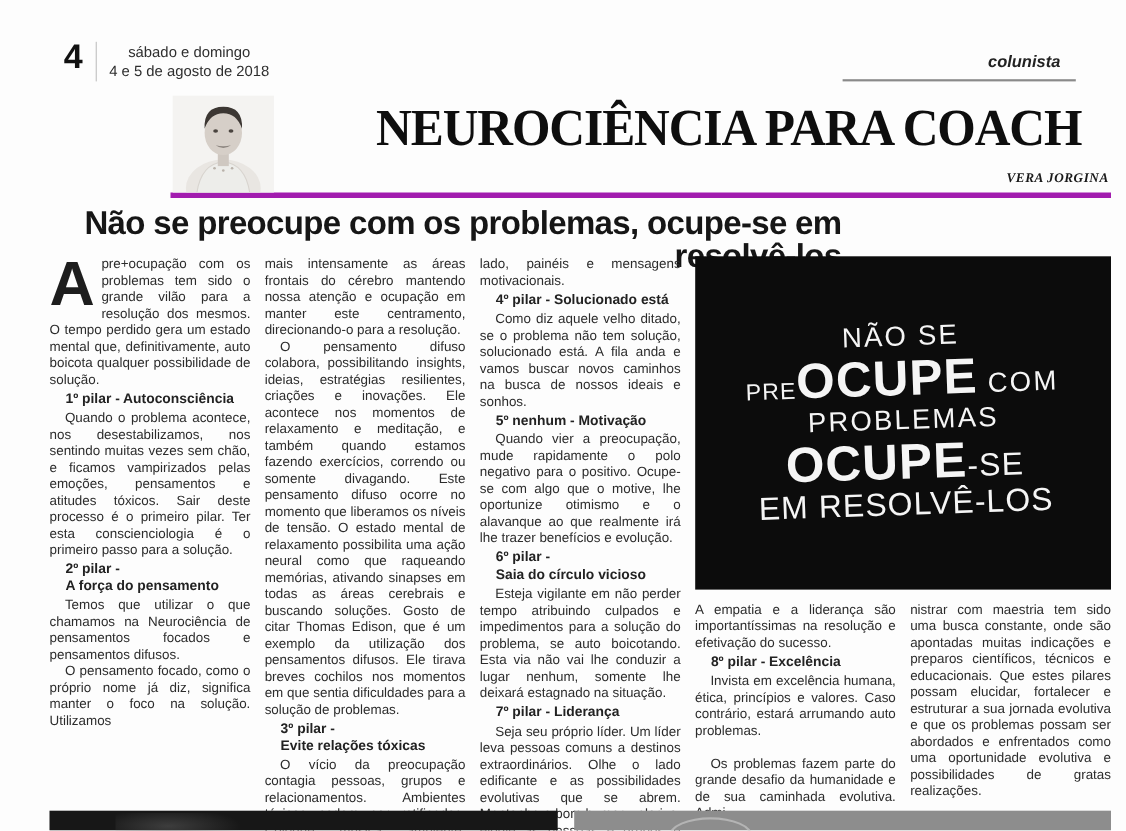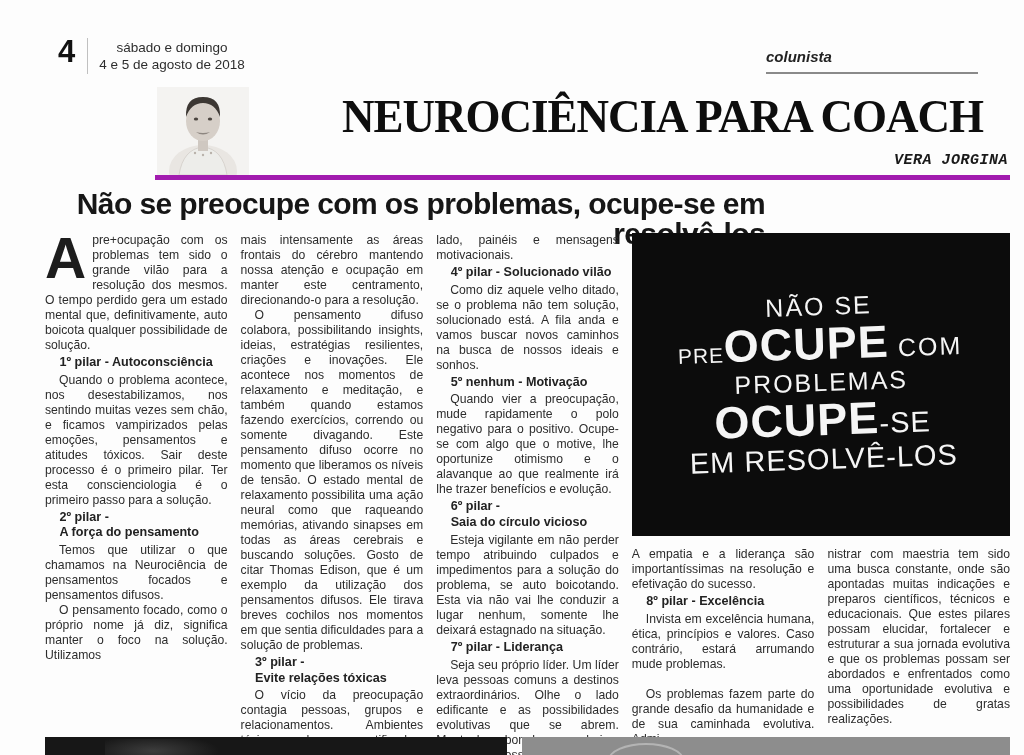--- a/index.html
+++ b/index.html
@@ -5,29 +5,29 @@
   * { margin:0; padding:0; box-sizing:border-box; }
   html,body { width:1024px; height:755px; }
   body { font-family:"Liberation Sans", sans-serif; background:#ffffff; position:relative; overflow:hidden; color:#2b2b2b; }
   .page { position:absolute; inset:0; background:#fdfdfd; }
 
   
   .topbar { position:absolute; left:58px; top:38px; display:flex; align-items:flex-start; }
   .page-number { font-size:31px; font-weight:800; color:#111; line-height:0.9; letter-spacing:-1px; }
   .topbar-divider { width:1px; height:36px; background:#c0c0c0; margin:0 11px 0 13px; }
   .date-block { font-size:13.5px; line-height:1.25; color:#2e2e2e; padding-top:2px;text-align:center; }
-  .section-label-wrap { position:absolute; right:46px; top:48px; width:212px; text-align:left; border-bottom:2px solid #8a8a8a; padding:0 14px 6px 0; }
+  .section-label-wrap { position:absolute; right:46px; top:48px; width:212px; text-align:right; border-bottom:2px solid #8a8a8a; padding:0 14px 6px 0; }
   .section-label { font-style:italic; font-weight:600; font-size:15px; color:#222; font-family:"Liberation Sans", sans-serif; }
 
   
   .masthead { position:absolute; left:155px; right:14px; top:88px; height:92px; border-bottom:5px solid #a21caf; }
   .author-photo { position:absolute; left:2px; bottom:0; width:92px; height:88px; background:#f4f3f1; overflow:hidden; }
   .masthead-title-area { position:absolute; left:160px; right:0; top:0; bottom:0; }
   .masthead-title { text-align:center; font-family:"Liberation Serif", serif; font-weight:700; font-size:45px; letter-spacing:-1px; color:#0e0e0e; line-height:1.1; padding-top:4px; transform:scaleY(1.05); }
-  .masthead-byline { position:absolute; right:2px; bottom:6px; font-family:Liberation Mono, monospace; font-style:italic; font-weight:700; font-size:15px; letter-spacing:0.5px; color:#1a1a1a; }
+  .masthead-byline { position:absolute; right:2px; bottom:6px; font-family:Liberation Serif, serif; font-style:italic; font-weight:700; font-size:12px; letter-spacing:0.5px; color:#1a1a1a; }
 
   
   .headline { position:absolute; left:45px; top:189px; width:720px; font-size:30px; font-weight:800; letter-spacing:-0.6px; color:#161616; line-height:1.0;text-align:right; }
 
   
   .body-grid { position:absolute; left:45px; right:14px; top:233px; height:502px; display:grid; grid-template-columns:repeat(5,1fr); column-gap:13px; }
   .col { font-size:12.2px; line-height:1.23; text-align:justify; color:#2c2c2c; overflow:visible; }
   .col p { text-indent:1.15em; margin:0; }
   .col p.cont { text-indent:0; }
   .col h4 { font-size:12.6px; font-weight:700; color:#222; padding-left:1.15em; margin:2px 0 2px 0; white-space:pre-line; line-height:1.25; }
@@ -105,21 +105,21 @@
       </div>
     <div class="col">
         <p class="cont">mais intensamente as áreas frontais do cérebro mantendo nossa atenção e ocupação em manter este centramento, direcionando-o para a resolução.</p>
         <p>O pensamento difuso colabora, possibilitando insights, ideias, estratégias resilientes, criações e inovações. Ele acontece nos momentos de relaxamento e meditação, e também quando estamos fazendo exercícios, correndo ou somente divagando. Este pensamento difuso ocorre no momento que liberamos os níveis de tensão. O estado mental de relaxamento possibilita uma ação neural como que raqueando memórias, ativando sinapses em todas as áreas cerebrais e buscando soluções. Gosto de citar Thomas Edison, que é um exemplo da utilização dos pensamentos difusos. Ele tirava breves cochilos nos momentos em que sentia dificuldades para a solução de problemas.</p>
         <h4>3º pilar -
 Evite relações tóxicas</h4>
         <p>O vício da preocupação contagia pessoas, grupos e relacionamentos. Ambientes tóxicos podem ser retificados. Coloque música ambiente, decore com cores ale-</p>
       </div>
     <div class="col">
         <p class="cont">lado, painéis e mensagens motivacionais.</p>
-        <h4>4º pilar - Solucionado vilão</h4>
+        <h4>4º pilar - Solucionado está</h4>
         <p>Como diz aquele velho ditado, se o problema não tem solução, solucionado está. A fila anda e vamos buscar novos caminhos na busca de nossos ideais e sonhos.</p>
         <h4>5º nenhum - Motivação</h4>
         <p>Quando vier a preocupação, mude rapidamente o polo negativo para o positivo. Ocupe-se com algo que o motive, lhe oportunize otimismo e o alavanque ao que realmente irá lhe trazer benefícios e evolução.</p>
         <h4>6º pilar -
 Saia do círculo vicioso</h4>
         <p>Esteja vigilante em não perder tempo atribuindo culpados e impedimentos para a solução do problema, se auto boicotando. Esta via não vai lhe conduzir a lugar nenhum, somente lhe deixará estagnado na situação.</p>
         <h4>7º pilar - Liderança</h4>
         <p>Seja seu próprio líder. Um líder leva pessoas comuns a destinos extraordinários. Olhe o lado edificante e as possibilidades evolutivas que se abrem. Mantenha o bom humor, valorize, elogie as pessoas e grupos e busque parcerias.</p>
       </div>
     <div class="right-block">
@@ -129,21 +129,21 @@
             <div class="qb-line" style="color: rgb(245, 245, 245);"><span class="qb-sm">PRE</span><span class="qb-xl">OCUPE</span><span class="qb-md"> COM</span></div>
             <div class="qb-line" style="color: rgb(245, 245, 245);"><span class="qb-md">PROBLEMAS</span></div>
             <div class="qb-line" style="color: rgb(245, 245, 245);"><span class="qb-xl">OCUPE</span><span class="qb-lg">-SE</span></div>
             <div class="qb-line" style="color: rgb(245, 245, 245);"><span class="qb-lg">EM RESOLVÊ-LOS</span></div>
           </div>
       </div>
       <div class="right-cols">
         <div class="col">
             <p class="cont">A empatia e a liderança são importantíssimas na resolução e efetivação do sucesso.</p>
             <h4>8º pilar - Excelência</h4>
-            <p>Invista em excelência humana, ética, princípios e valores. Caso contrário, estará arrumando mude problemas.</p>
+            <p>Invista em excelência humana, ética, princípios e valores. Caso contrário, estará arrumando auto problemas.</p>
             <div class="spacer"></div>
             <p>Os problemas fazem parte do grande desafio da humanidade e de sua caminhada evolutiva. Admi-</p>
           </div>
         <div class="col">
             <p class="cont">nistrar com maestria tem sido uma busca constante, onde são apontadas muitas indicações e preparos científicos, técnicos e educacionais. Que estes pilares possam elucidar, fortalecer e estruturar a sua jornada evolutiva e que os problemas possam ser abordados e enfrentados como uma oportunidade evolutiva e possibilidades de gratas realizações.</p>
           </div>
       </div>
     </div>
   </div>
 

